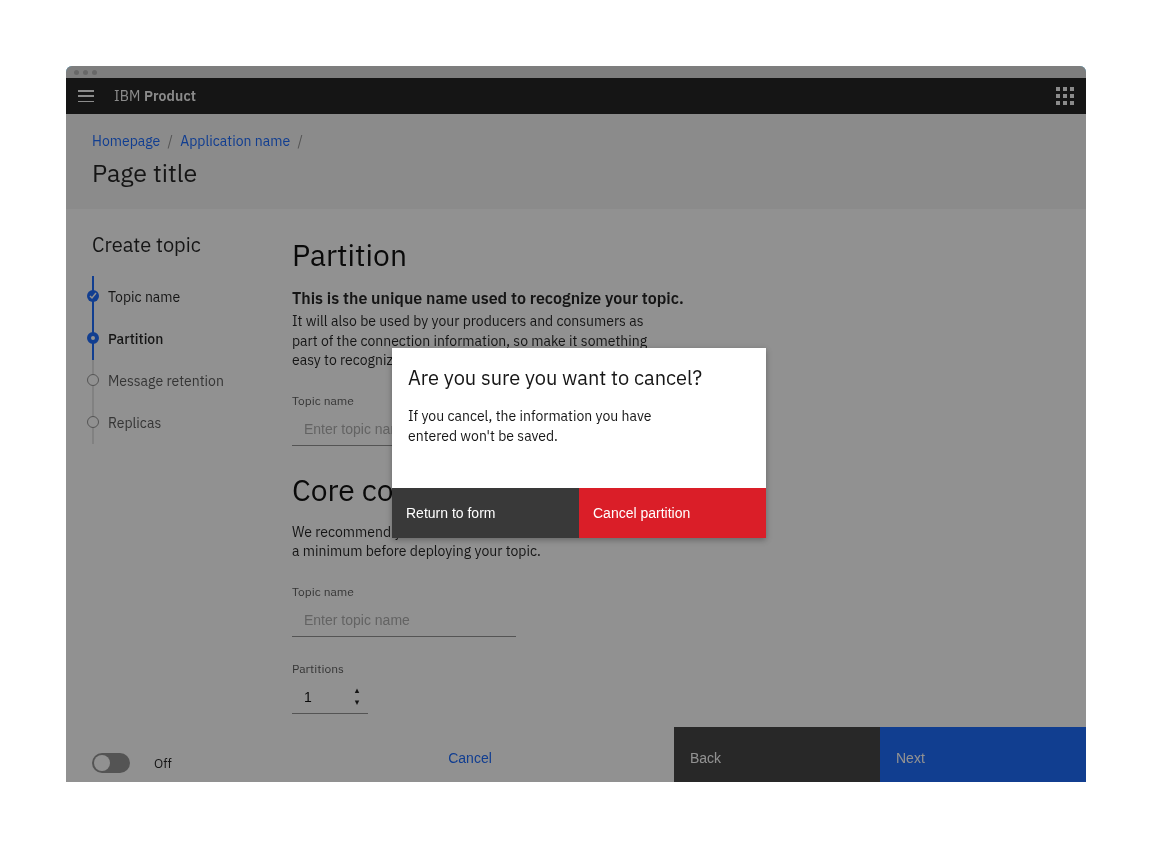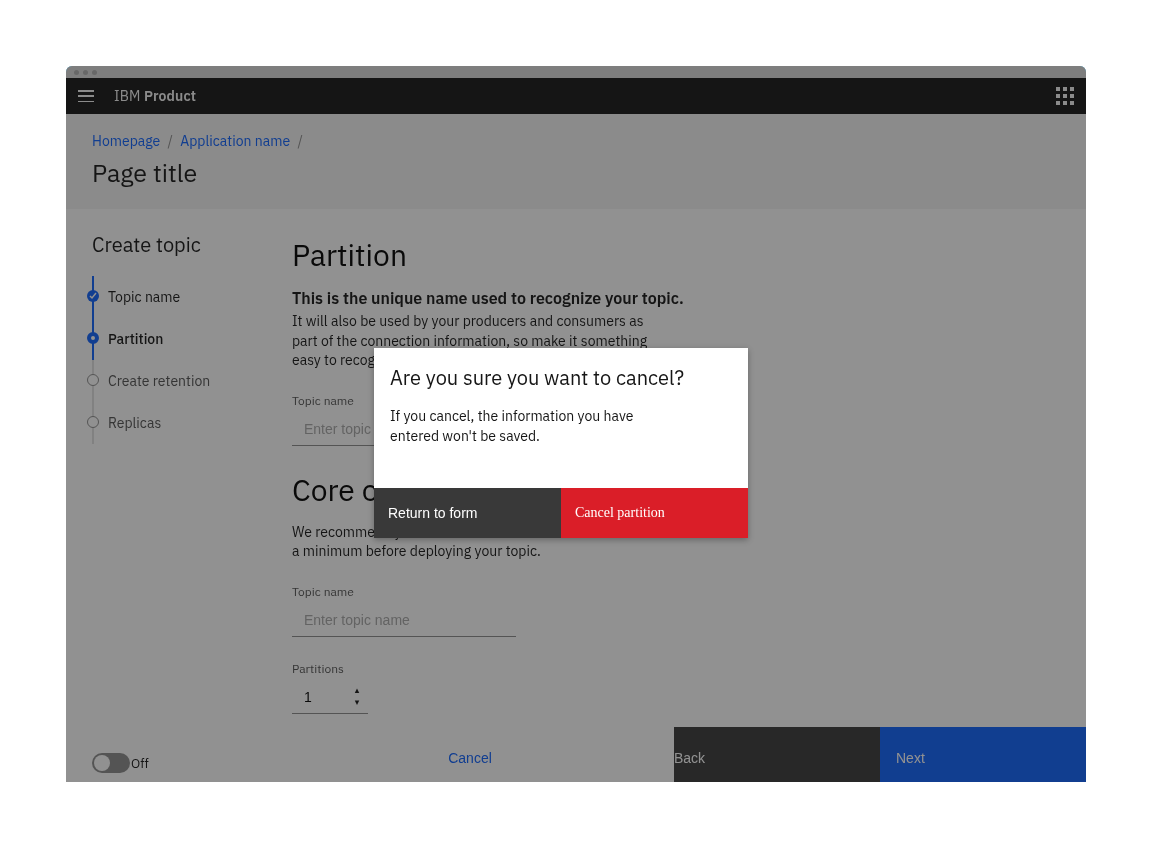--- a/index.html
+++ b/index.html
@@ -61,21 +61,21 @@
 .steps li{padding:12px 0 12px 14px;position:relative;font-size:14px;color:#525252;cursor:pointer;}
 .step-icon{position:absolute;left:-7px;top:14px;width:12px;height:12px;border-radius:50%;background:#fff;}
 .steps li.completed{color:#161616;border-left:2px solid #0f62fe;margin-left:-2px;}
 .steps li.completed .step-icon{background:#0f62fe;}
 .steps li.completed .step-icon svg{position:absolute;left:2px;top:2px;}
 .steps li.current{color:#161616;font-weight:500;border-left:2px solid #0f62fe;margin-left:-2px;}
 .steps li.current .step-icon{border:4px solid #0f62fe;width:12px;height:12px;}
 .steps li.upcoming .step-icon{border:1.5px solid #8d8d8d;}
 .sidebar-footer{margin-top:auto;}
 .show-all-label{font-size:13px;color:#161616;display:block;margin-bottom:8px;}
-.toggle{display:flex;align-items:center;gap:1px;cursor:pointer;}
+.toggle{display:flex;align-items:center;gap:24px;cursor:pointer;}
 .toggle-track{width:38px;height:20px;border-radius:10px;background:#8d8d8d;position:relative;}
 .toggle-knob{width:16px;height:16px;border-radius:50%;background:#fff;position:absolute;left:2px;top:2px;}
 .toggle-state{font-size:13px;color:#161616;}
 
 .main{
   flex:1;
   background:#fff;
   padding:26px 26px 80px;
   overflow:hidden;
   position:relative;
@@ -90,44 +90,44 @@
 .num-wrap{position:relative;width:76px;height:32px;}
 .num-input{width:76px;height:32px;background:#fff;border:none;border-bottom:1px solid #8d8d8d;padding:0 24px 0 12px;font-size:14px;}
 .num-steppers{position:absolute;right:6px;top:3px;display:flex;flex-direction:column;gap:2px;}
 .num-steppers span{width:10px;height:10px;cursor:pointer;font-size:9px;line-height:10px;text-align:center;color:#161616;}
 
 .bottom-bar{
   position:absolute;left:0;right:0;bottom:0;height:62px;
   display:flex;
 }
 .bottom-bar .cancel{flex:1;background:#fff;color:#0f62fe;font-size:14px;border:none;text-align:center;padding:0 26px;cursor:pointer;}
-.bottom-bar .back{width:206px;background:#393939;color:#fff;font-size:14px;border:none;text-align:left;padding:0 0;cursor:pointer;}
+.bottom-bar .back{width:206px;background:#393939;color:#fff;font-size:14px;border:none;text-align:left;padding:0 16px;cursor:pointer;}
 .bottom-bar .next{width:206px;background:#0f62fe;color:#fff;font-size:14px;border:none;text-align:left;padding:0 16px;cursor:pointer;}
 
 
 .dim-overlay{
   position:absolute;left:0;top:0;right:0;bottom:0;
   background:rgba(22,22,22,.47);
 }
 
 .modal{
   position:absolute;
-  left:308px;top:282px;
+  left:326px;top:282px;
   width:374px;
   background:#fff;
   box-shadow:0 2px 6px rgba(0,0,0,.3);
   display:flex;flex-direction:column;
 }
 .modal-body{padding:16px 16px 42px;}
 .modal h3{font-size:20px;font-weight:400;color:#161616;margin-bottom:16px;}
 .modal p{font-size:14px;color:#161616;max-width:250px;line-height:1.4;}
 .modal-buttons{display:flex;height:50px;}
 .modal-buttons button{flex:1;border:none;font-size:14px;text-align:left;padding:12px 14px;cursor:pointer;}
 .btn-return{background:#393939;color:#fff;}
-.btn-cancel-part{background:#da1e28;color:#fff;font-family:Liberation Serif, serif;}
+.btn-cancel-part{background:#da1e28;color:#fff;}
 </style>
 </head>
 <body>
 
 <div class="canvas">
 
   <div class="window-chrome">
     <span></span>
       <span></span>
       <span></span>
@@ -178,21 +178,21 @@
               </svg>
           </span>
           <span>Topic name</span>
         </li>
         <li class="current">
           <span class="step-icon"></span>
           <span>Partition</span>
         </li>
         <li class="upcoming">
           <span class="step-icon"></span>
-          <span>Create retention</span>
+          <span>Message retention</span>
         </li>
         <li class="upcoming">
           <span class="step-icon"></span>
           <span>Replicas</span>
         </li>
       </ul>
 
       <div class="sidebar-footer">
         <div class="toggle">
           <div class="toggle-track">

